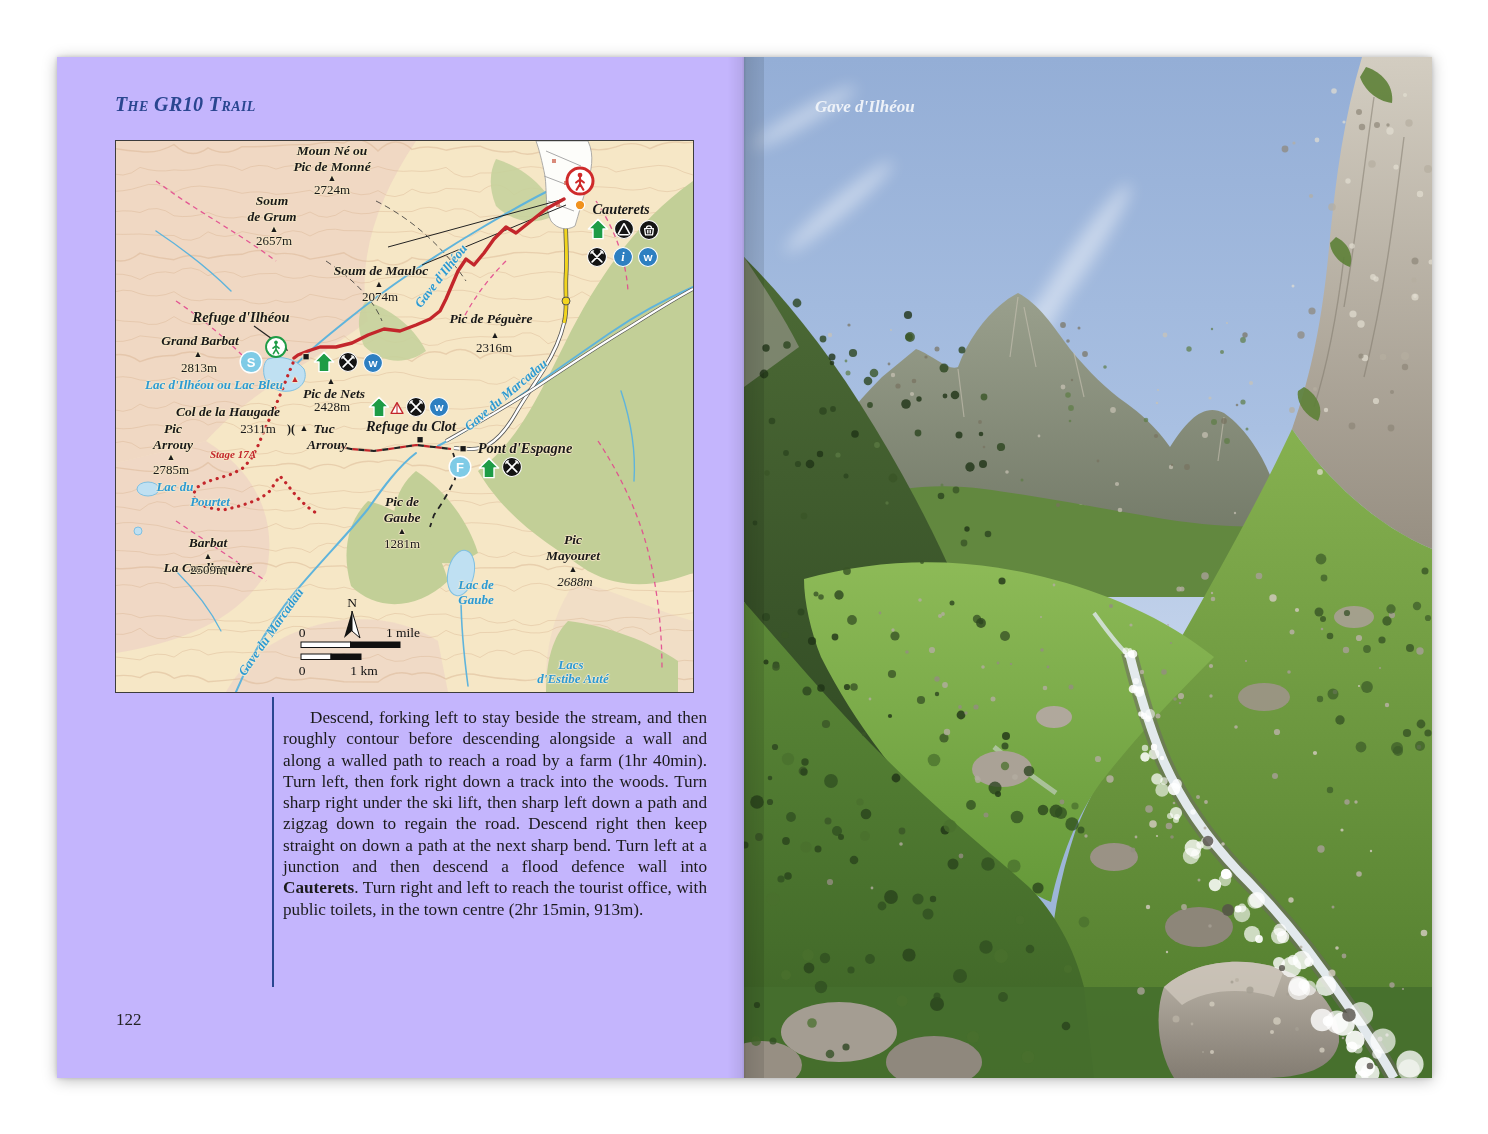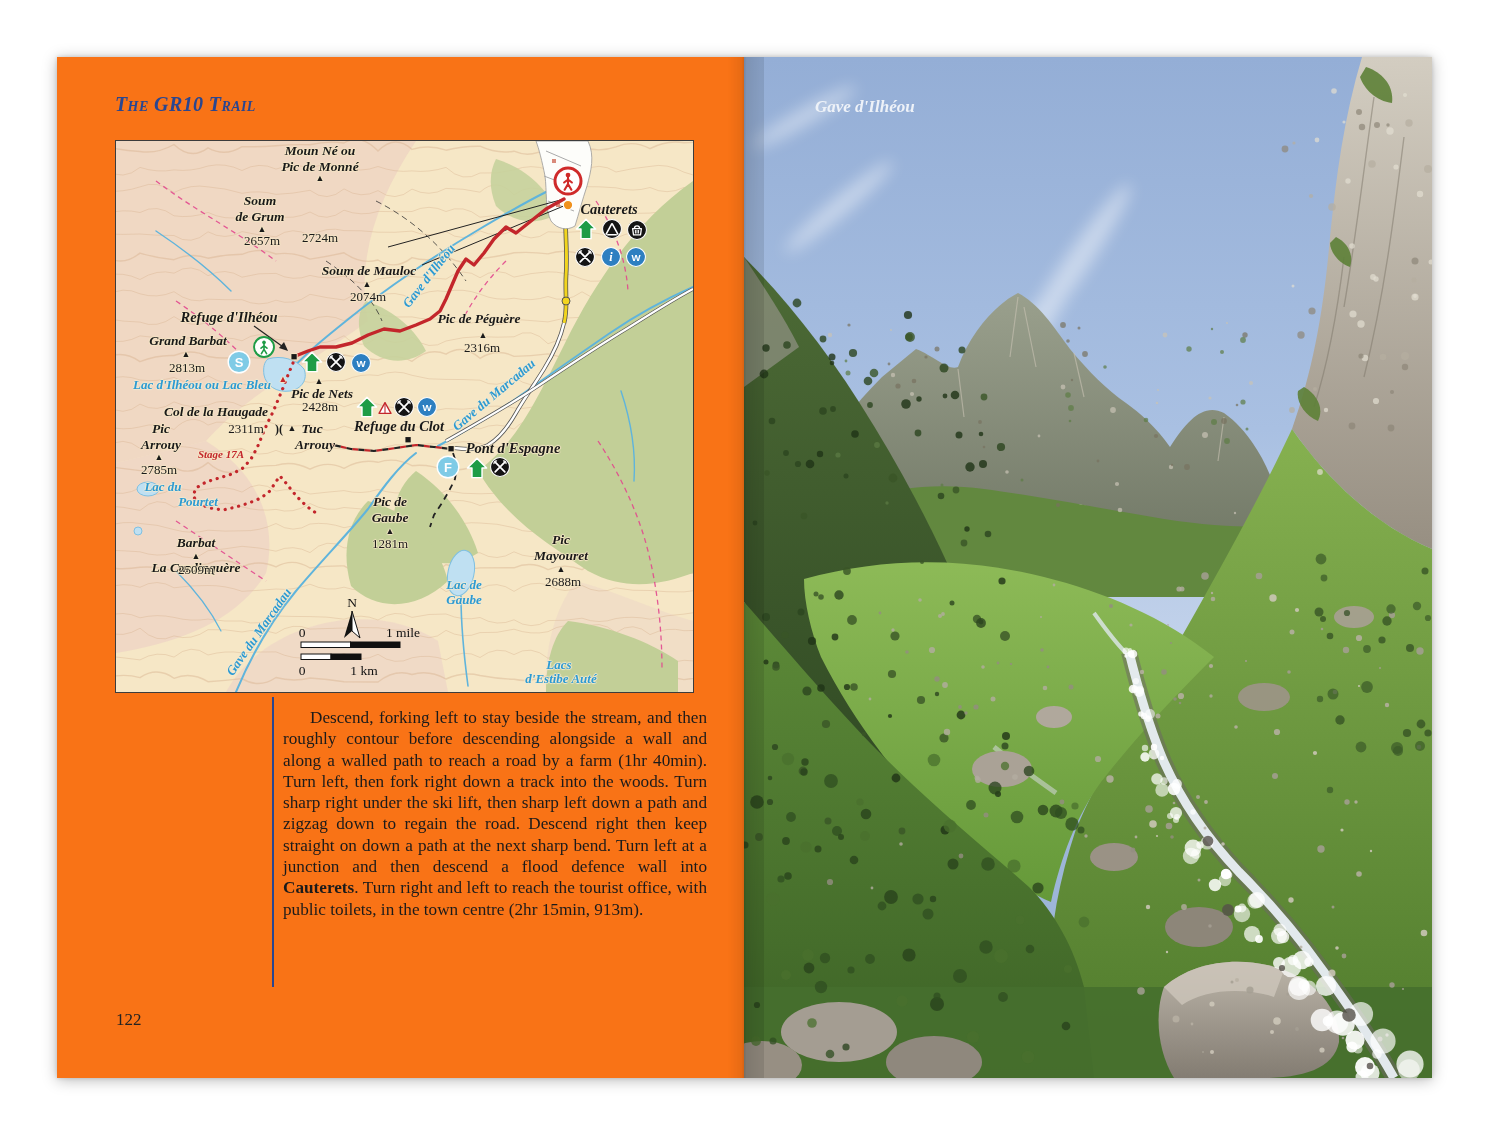--- a/index.html
+++ b/index.html
@@ -1,29 +1,29 @@
 <!DOCTYPE html>
 <html><head>
 <meta charset="utf-8">
 <style>
   html,body{margin:0;padding:0;}
   body{width:1488px;height:1134px;background:#ffffff;overflow:hidden;
        font-family:"Liberation Serif","DejaVu Serif",serif;}
   .spread{position:absolute;left:57px;top:57px;width:1375px;height:1021px;background:#fff;
           box-shadow:0 2px 14px rgba(0,0,0,.28),0 0 4px rgba(0,0,0,.15);}
-  .page-left{position:absolute;left:0;top:0;width:687px;height:1021px;background:#f97316;}
+  .page-left{position:absolute;left:0;top:0;width:687px;height:1021px;background:#c4b5fd;}
   .page-right{position:absolute;left:687px;top:0;width:688px;height:1021px;overflow:hidden;background:#9db6d8;}
   .fold{position:absolute;left:671px;top:0;width:32px;height:1021px;z-index:6;pointer-events:none;
         background:linear-gradient(to right,rgba(0,0,0,0),rgba(0,0,0,.07) 42%,rgba(0,0,0,.14) 50%,rgba(0,0,0,.06) 58%,rgba(0,0,0,0));}
   .runhead{position:absolute;left:58px;top:36px;font-variant:small-caps;font-weight:bold;font-style:italic;
            font-size:20px;letter-spacing:.4px;color:#2a4690;}
   .mapbox{position:absolute;left:58px;top:83px;width:577px;height:551px;border:1.5px solid #3c3c3c;
           overflow:hidden;background:#f6e7c6;}
   .mapbox > svg{position:absolute;left:0;top:0;}
-  #map-labels{position:absolute;left:0;top:0;width:577px;height:551px;}
+  #map-labels{position:absolute;left:12px;top:0;width:577px;height:551px;}
   .ml{position:absolute;transform:translate(-50%,-50%);white-space:nowrap;color:#191919;
       text-shadow:-1px 0 1px #f6e7c6,1px 0 1px #f6e7c6,0 -1px 1px #f6e7c6,0 1px 1px #f6e7c6;}
   .ml.peak{font-style:italic;font-weight:bold;font-size:13.5px;}
   .ml.elev{font-size:13px;}
   .ml.place{font-style:italic;font-weight:bold;font-size:14.5px;}
   .ml.water{font-style:italic;font-weight:bold;font-size:13px;color:#2c9ad2;
       text-shadow:-1px 0 1px #f2ead2,1px 0 1px #f2ead2,0 -1px 1px #f2ead2,0 1px 1px #f2ead2;}
   .ml.stage{font-style:italic;font-weight:bold;font-size:11px;color:#c3262b;}
   .ml.tri{font-size:9px;font-weight:normal;}
   .ml.tri-red{font-size:9px;color:#c3262b;}
@@ -170,21 +170,21 @@
             <rect x="185" y="513" width="30" height="5.5" fill="#fff" stroke="#111" stroke-width="1"></rect>
             <rect x="215" y="513" width="30" height="5.5" fill="#111" stroke="#111" stroke-width="1"></rect>
             <text x="186" y="534" text-anchor="middle" font-family="Liberation Serif,serif" font-size="13.5" fill="#111">0</text>
             <text x="248" y="534" text-anchor="middle" font-family="Liberation Serif,serif" font-size="13.5" fill="#111">1 km</text>
           </g>
       </svg>
       <div id="map-labels">
           <div class="ml peak" style="left: 204px; top: 10px;">Moun Né ou</div>
           <div class="ml peak" style="left: 204px; top: 26px;">Pic de Monné</div>
           <div class="ml tri" style="left: 204px; top: 37px;">▲</div>
-          <div class="ml elev" style="left: 204px; top: 49px; margin-top: 48px;">2724m</div>
+          <div class="ml elev" style="left: 204px; top: 49px;">2724m</div>
           <div class="ml peak" style="left: 144px; top: 60px;">Soum</div>
           <div class="ml peak" style="left: 144px; top: 76px;">de Grum</div>
           <div class="ml tri" style="left: 146px; top: 88px;">▲</div>
           <div class="ml elev" style="left: 146px; top: 100px;">2657m</div>
           <div class="ml peak" style="left: 253px; top: 130px;">Soum de Mauloc</div>
           <div class="ml tri" style="left: 251px; top: 143px;">▲</div>
           <div class="ml elev" style="left: 252px; top: 156px;">2074m</div>
           <div class="ml place" style="left: 113px; top: 176px; font-style: italic;">Refuge d'Ilhéou</div>
           <div class="ml peak" style="left: 72px; top: 200px;">Grand Barbat</div>
           <div class="ml tri" style="left: 70px; top: 213px;">▲</div>
@@ -211,21 +211,21 @@
           <div class="ml peak" style="left: 80px; top: 402px;">Barbat</div>
           <div class="ml tri" style="left: 80px; top: 415px;">▲</div>
           <div class="ml elev" style="left: 80px; top: 429px;">2509m</div>
           <div class="ml peak" style="left: 274px; top: 361px;">Pic de</div>
           <div class="ml peak" style="left: 274px; top: 377px;">Gaube</div>
           <div class="ml tri" style="left: 274px; top: 390px;">▲</div>
           <div class="ml elev" style="left: 274px; top: 403px;">1281m</div>
           <div class="ml peak" style="left: 445px; top: 399px;">Pic</div>
           <div class="ml peak" style="left: 445px; top: 415px;">Mayouret</div>
           <div class="ml tri" style="left: 445px; top: 428px;">▲</div>
-          <div class="ml elev" style="left: 447px; top: 441px;">2688m</div>
+          <div class="ml elev" style="left: 447px; top: 441px; font-style: italic;">2688m</div>
           <div class="ml water" style="left: 348px; top: 444px;">Lac de</div>
           <div class="ml water" style="left: 348px; top: 459px;">Gaube</div>
           <div class="ml water" style="left: 443px; top: 524px;">Lacs</div>
           <div class="ml water" style="left: 445px; top: 538px;">d'Estibe Auté</div>
           <div class="ml peak" style="left: 363px; top: 178px;">Pic de Péguère</div>
           <div class="ml tri" style="left: 367px; top: 194px;">▲</div>
           <div class="ml elev" style="left: 366px; top: 207px;">2316m</div>
           <div class="ml place" style="left: 493px; top: 68px;">Cauterets</div>
           <div class="ml place" style="left: 283px; top: 285px;">Refuge du Clot</div>
           <div class="ml place" style="left: 397px; top: 307px;">Pont d'Espagne</div>

